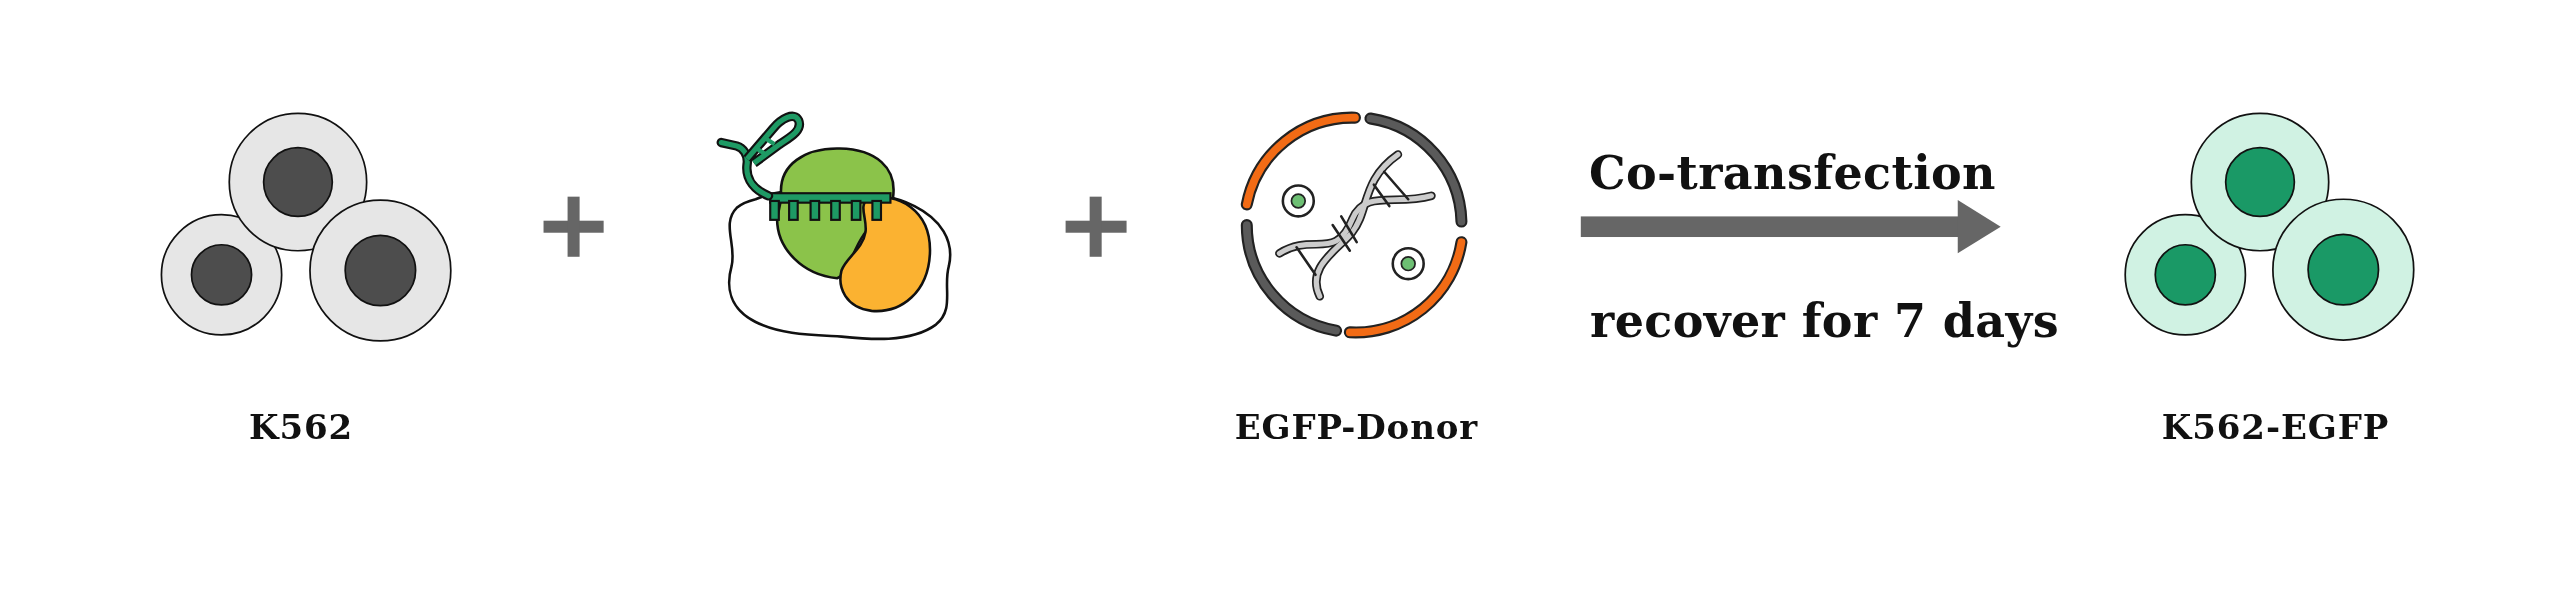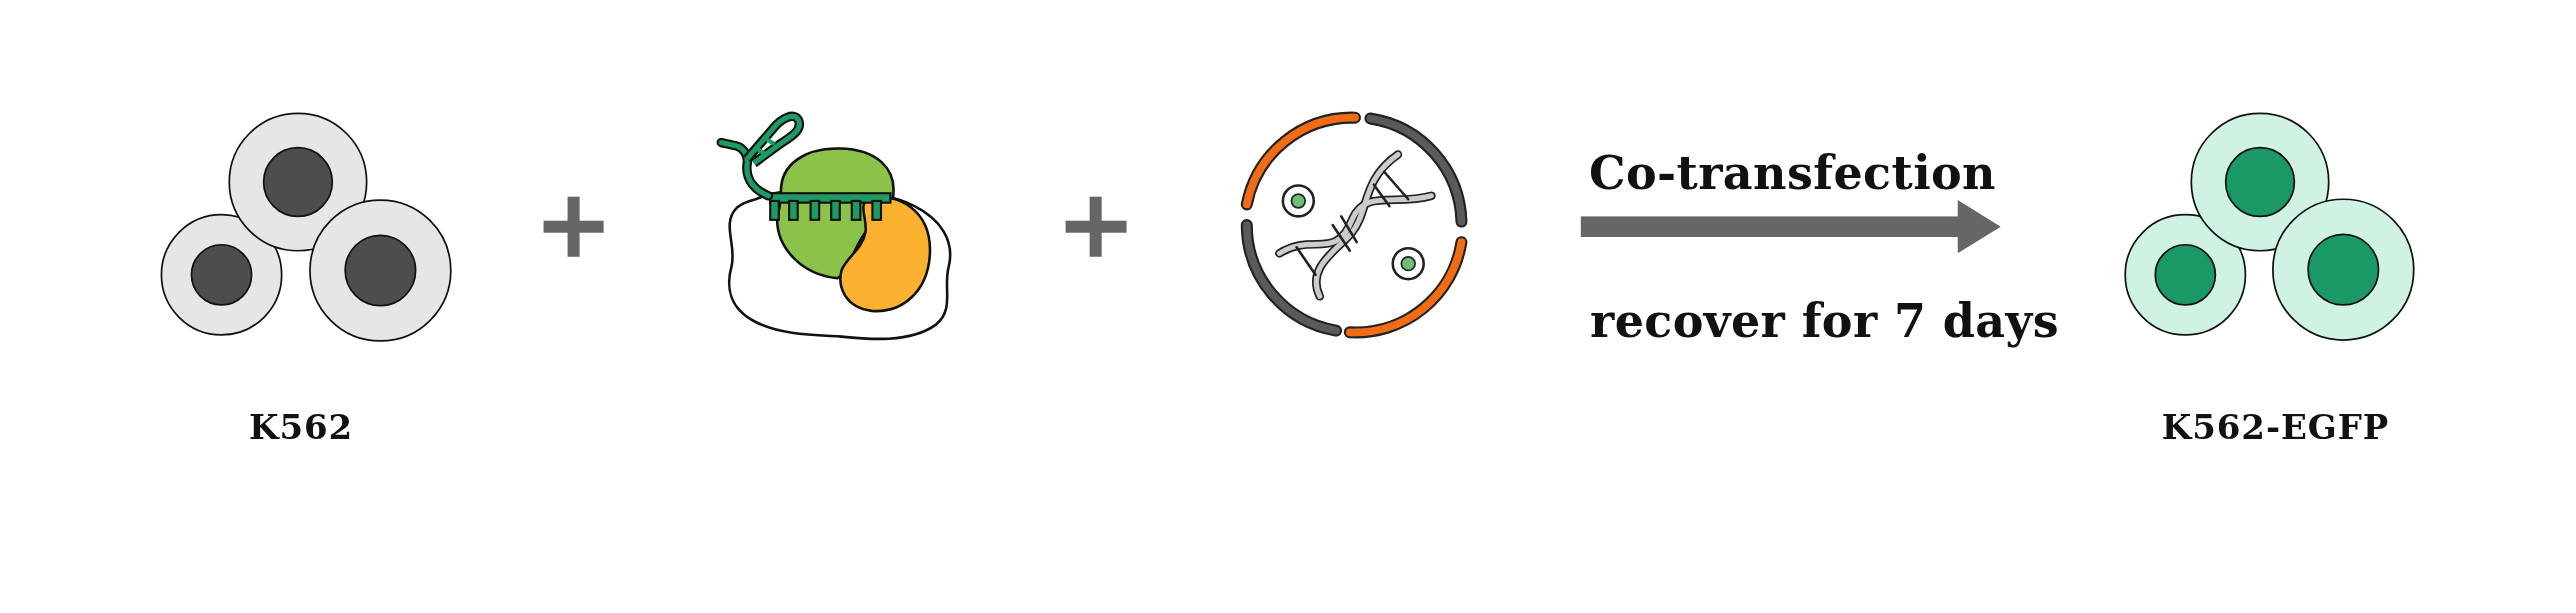--- a/index.html
+++ b/index.html
@@ -109,20 +109,21 @@
 </svg>
 
 <div class="label" style="left:215px; top:399px; width:172px;">
   <div>K562</div>
 </div>
 
 <div class="label" style="left:653px; top:399px; width:395px;">
 </div>
 
 <div class="label" style="left:1219px; top:399px; width:275px;">
+  <div>EGFP-Donor</div>
 </div>
 
 <div class="label" style="left:2138px; top:399px; width:275px;">
   <div>K562-EGFP</div>
 </div>
 
 <div class="arrow-text" style="left:1589px; top:146px;">Co-transfection</div>
 <div class="arrow-text" style="left:1590px; top:258px;margin-top:36px;">recover for 7 days</div>
 
 

